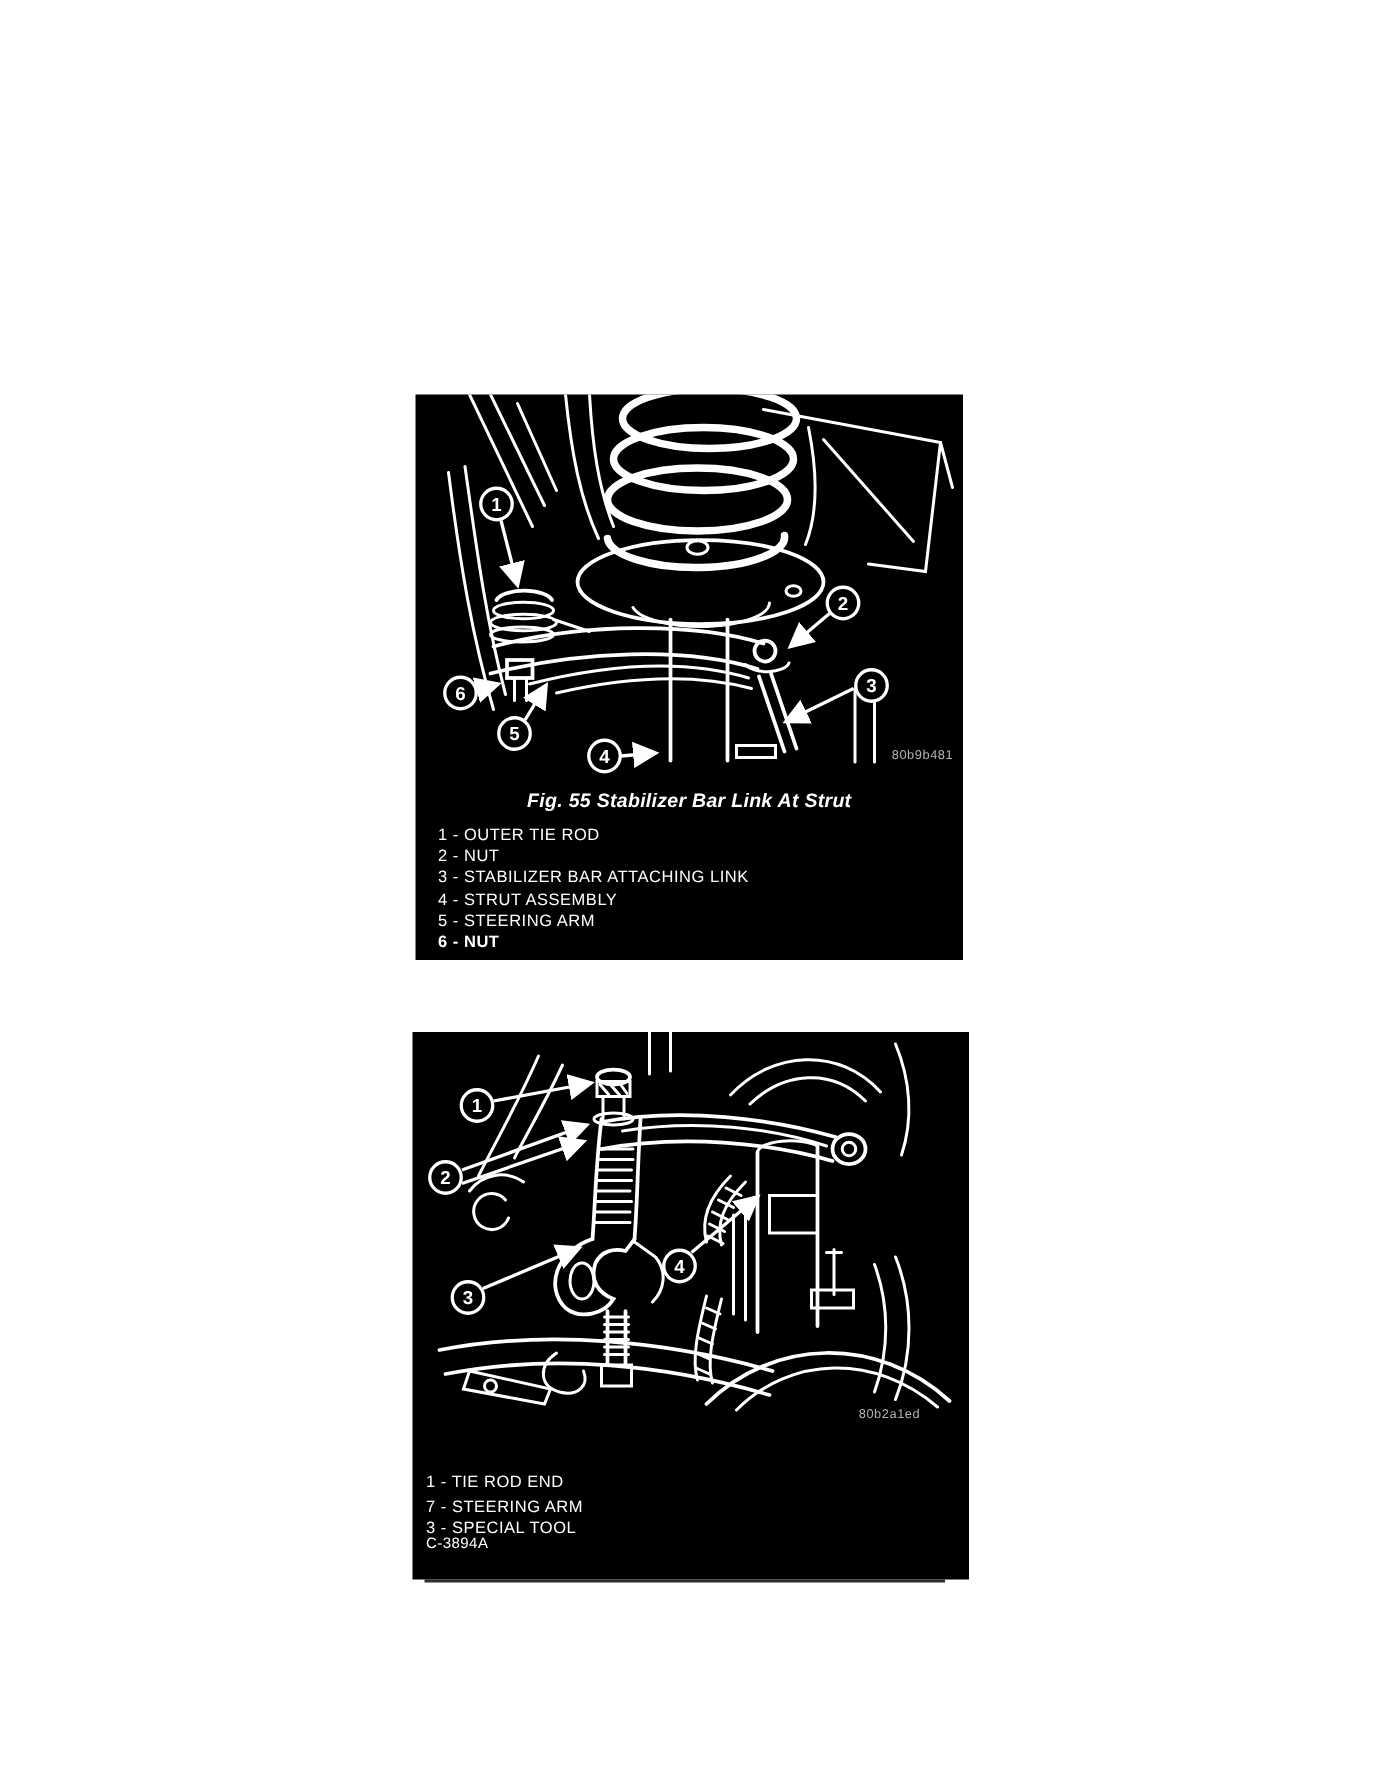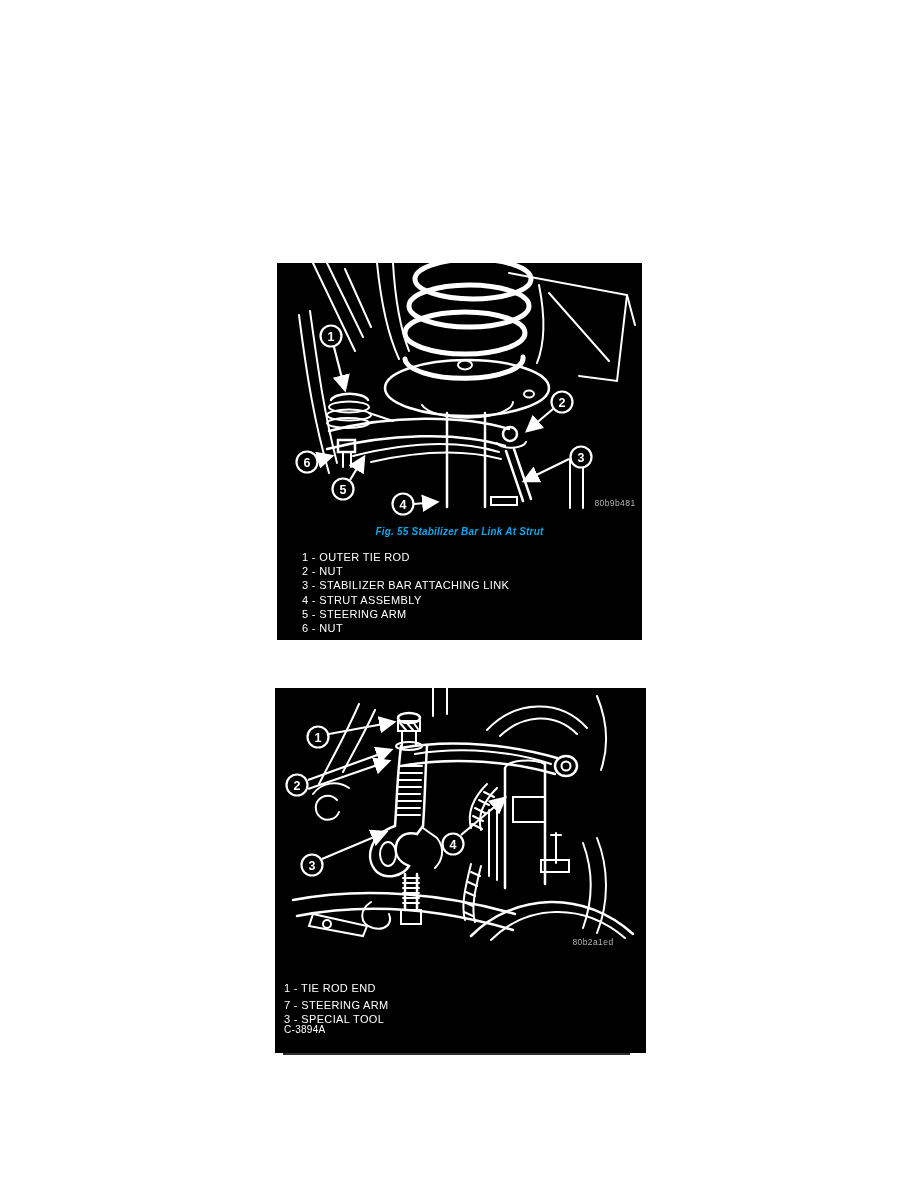--- a/index.html
+++ b/index.html
@@ -7,31 +7,31 @@
   .page {
     position:relative; width:918px; height:1188px;
     background:#ffffff; overflow:hidden;
     font-family:"Liberation Sans", sans-serif;
   }
   .figblock { position:absolute; background:#000000; }
   .fig55 { left:277px; top:263px; width:365px; height:377px; }
   .fig56 { left:275px; top:688px; width:371px; height:365px; }
   .art { position:absolute; left:0; top:0; display:block; }
   .caption {
-    position:absolute; color:#0ea5e9;
-    font-size:10px; font-weight:bold; font-style:italic;
+    position:absolute; color:#ffffff;
+    font-size:13px; font-weight:bold; font-style:italic;
     letter-spacing:0.2px; white-space:nowrap;
   }
   .fig55 .caption { top:263px; left:0; width:100%; text-align:center; }
   .fig56 .caption { top:270px; left:7px; }
   .legend-line {
     position:absolute; color:#ffffff; font-size:11px;
     letter-spacing:0.35px; white-space:nowrap;
   }
-  .fig55 .legend-line { left:25px; height:14.2px; line-height:14.2px; }
+  .fig55 .legend-line { left:15px; height:14.2px; line-height:14.2px; }
   .fig56 .legend-line { left:9px; }
   .legend-cont { font-size:10px; letter-spacing:0.3px; }
   .scanline {
     position:absolute; left:283px; top:1053px; width:347px; height:2px;
     background:#2e2e2e;
   }
   svg text { font-family:"Liberation Sans", sans-serif; }
   .callout-num { font-size:12.5px; font-weight:bold; fill:#ffffff; }
   .part-code { font-size:8.5px; fill:#b4b4b4; letter-spacing:0.4px; }
 </style>
@@ -159,21 +159,21 @@
       <text x="338" y="243" class="part-code" text-anchor="middle">80b9b481</text>
     </svg>
 
     <figcaption class="caption">Fig. 55 Stabilizer Bar Link At Strut</figcaption>
 
     <div class="legend-line" style="top:287px;">1 - OUTER TIE ROD</div>
     <div class="legend-line" style="top:301.2px;">2 - NUT</div>
     <div class="legend-line" style="top:315.4px;">3 - STABILIZER BAR ATTACHING LINK</div>
     <div class="legend-line" style="top:329.6px;">4 - STRUT ASSEMBLY</div>
     <div class="legend-line" style="top:343.8px;">5 - STEERING ARM</div>
-    <div class="legend-line" style="top:358px;">6 - NUT</div>
+    <div class="legend-line" style="top:358px;font-weight:bold;">6 - NUT</div>
   </figure>
 
   <figure class="figblock fig56">
     <svg class="art" width="371" height="267" viewBox="0 0 371 267">
       <defs>
         <marker id="ah2" viewBox="0 0 10 10" refX="8.5" refY="5" markerWidth="8" markerHeight="8" orient="auto">
           <path d="M0,0 L10,5 L0,10 z" fill="#ffffff" stroke="none"></path>
         </marker>
       </defs>
 

